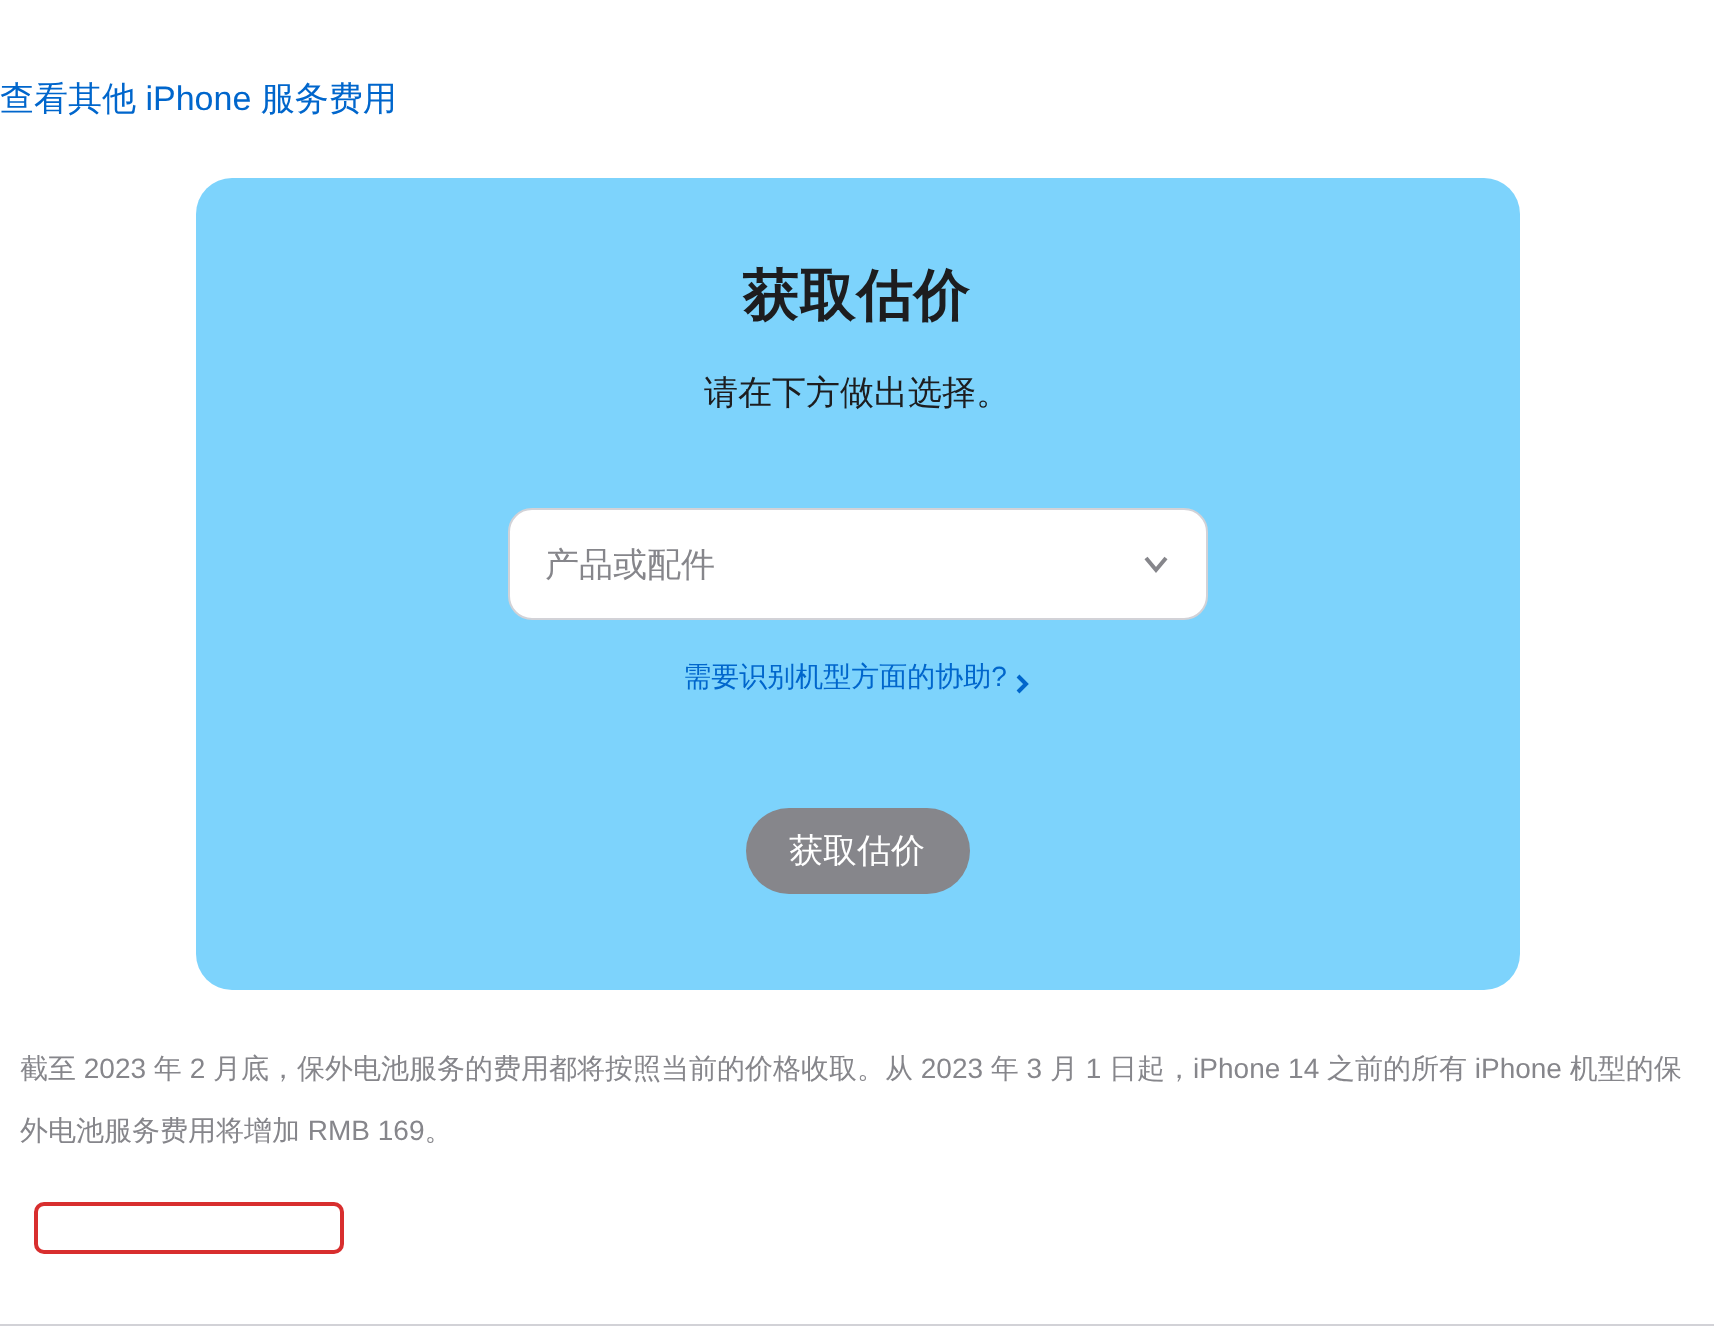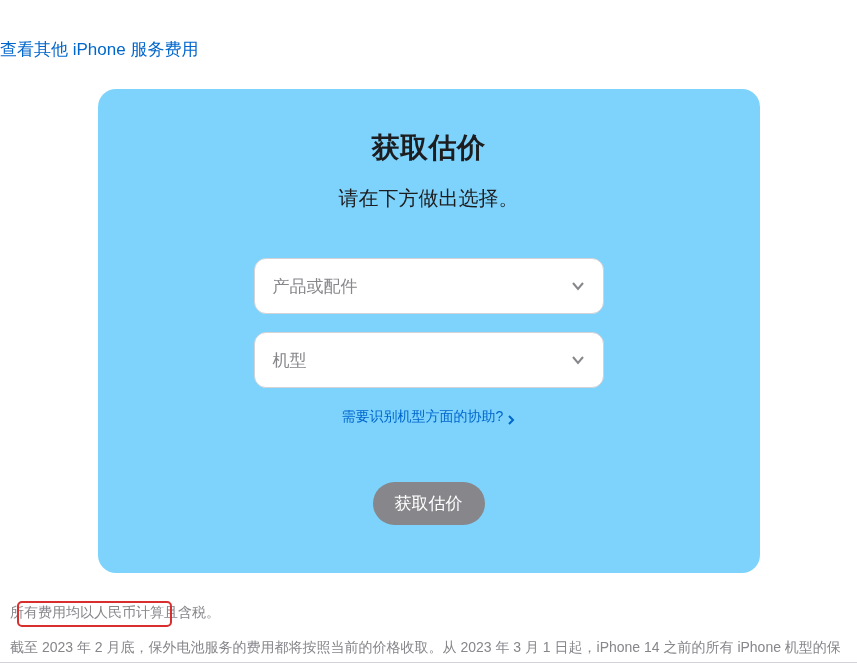--- a/index.html
+++ b/index.html
@@ -34,21 +34,21 @@
     }
     .card-title {
       text-align: center;
       font-size: 28px;
       font-weight: 600;
       color: #1d1d1f;
       letter-spacing: 0.5px;
     }
     .card-subtitle {
       text-align: center;
-      font-size: 20px;
+      font-size: 17px;
       color: #1d1d1f;
       margin-top: 18px;
     }
     .selects-wrap {
       width: 350px;
       margin: 46px auto 0 auto;
     }
     .select {
       position: relative;
       width: 100%;
@@ -162,43 +162,34 @@
   <div class="selects-wrap">
     <div class="select">
       <span class="select-label">产品或配件</span>
       <span class="chevron">
         <svg viewBox="0 0 14 14">
             <polyline points="2,4 7,10 12,4"></polyline>
           </svg>
       </span>
     </div>
 
-    <div class="select">
-      <span class="select-label">机型</span>
-      <span class="chevron">
-        <svg viewBox="0 0 14 14">
-            <polyline points="2,4 7,10 12,4"></polyline>
-          </svg>
-      </span>
-    </div>
   </div>
 
   <a class="help-link" href="#">
     <span>需要识别机型方面的协助?</span>
     <span class="chevron-right">
       <svg viewBox="0 0 8 10">
           <polyline points="2,1 6,5 2,9"></polyline>
         </svg>
     </span>
   </a>
 
   <div class="submit-wrap">
     <button class="submit-btn">获取估价</button>
   </div>
 </div>
 
 <div class="footnotes">
-  <p class="footnote">所有费用均以人民币计算且含税。</p>
   <p class="footnote">截至 2023 年 2 月底，保外电池服务的费用都将按照当前的价格收取。从 2023 年 3 月 1 日起，iPhone 14 之前的所有 iPhone 机型的保外电池服务费用将增加 RMB 169。</p>
 </div>
 
 <div class="highlight-box"></div>
 <div class="bottom-divider"></div>
 
 </body></html>

